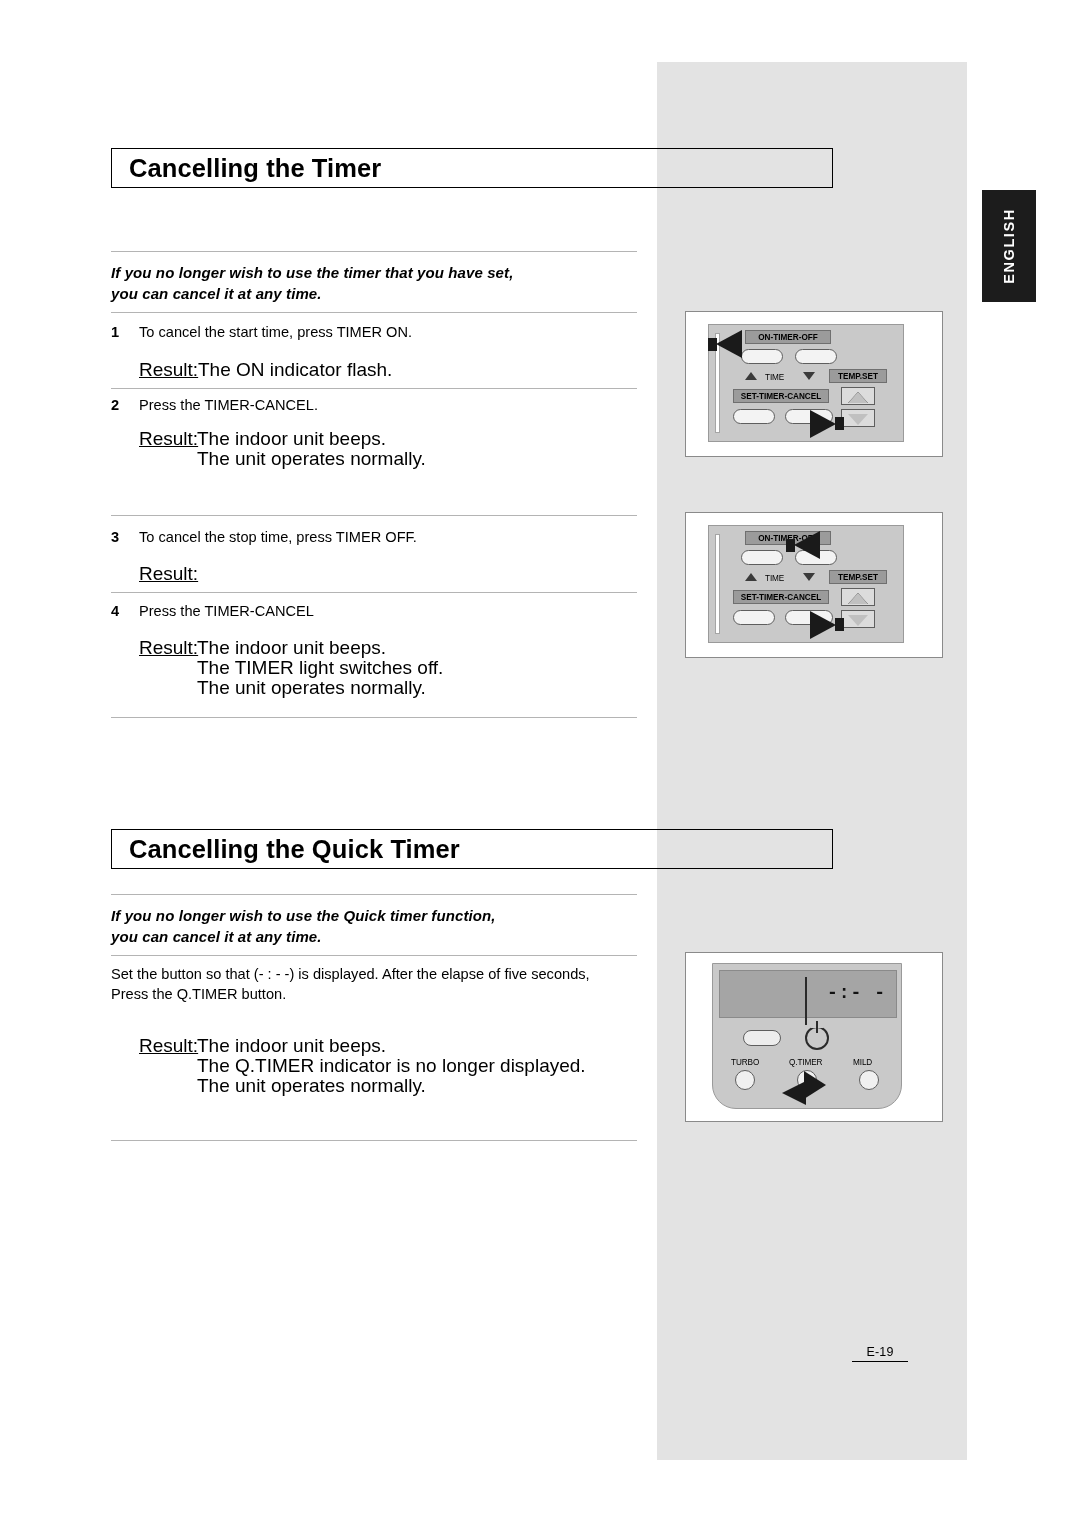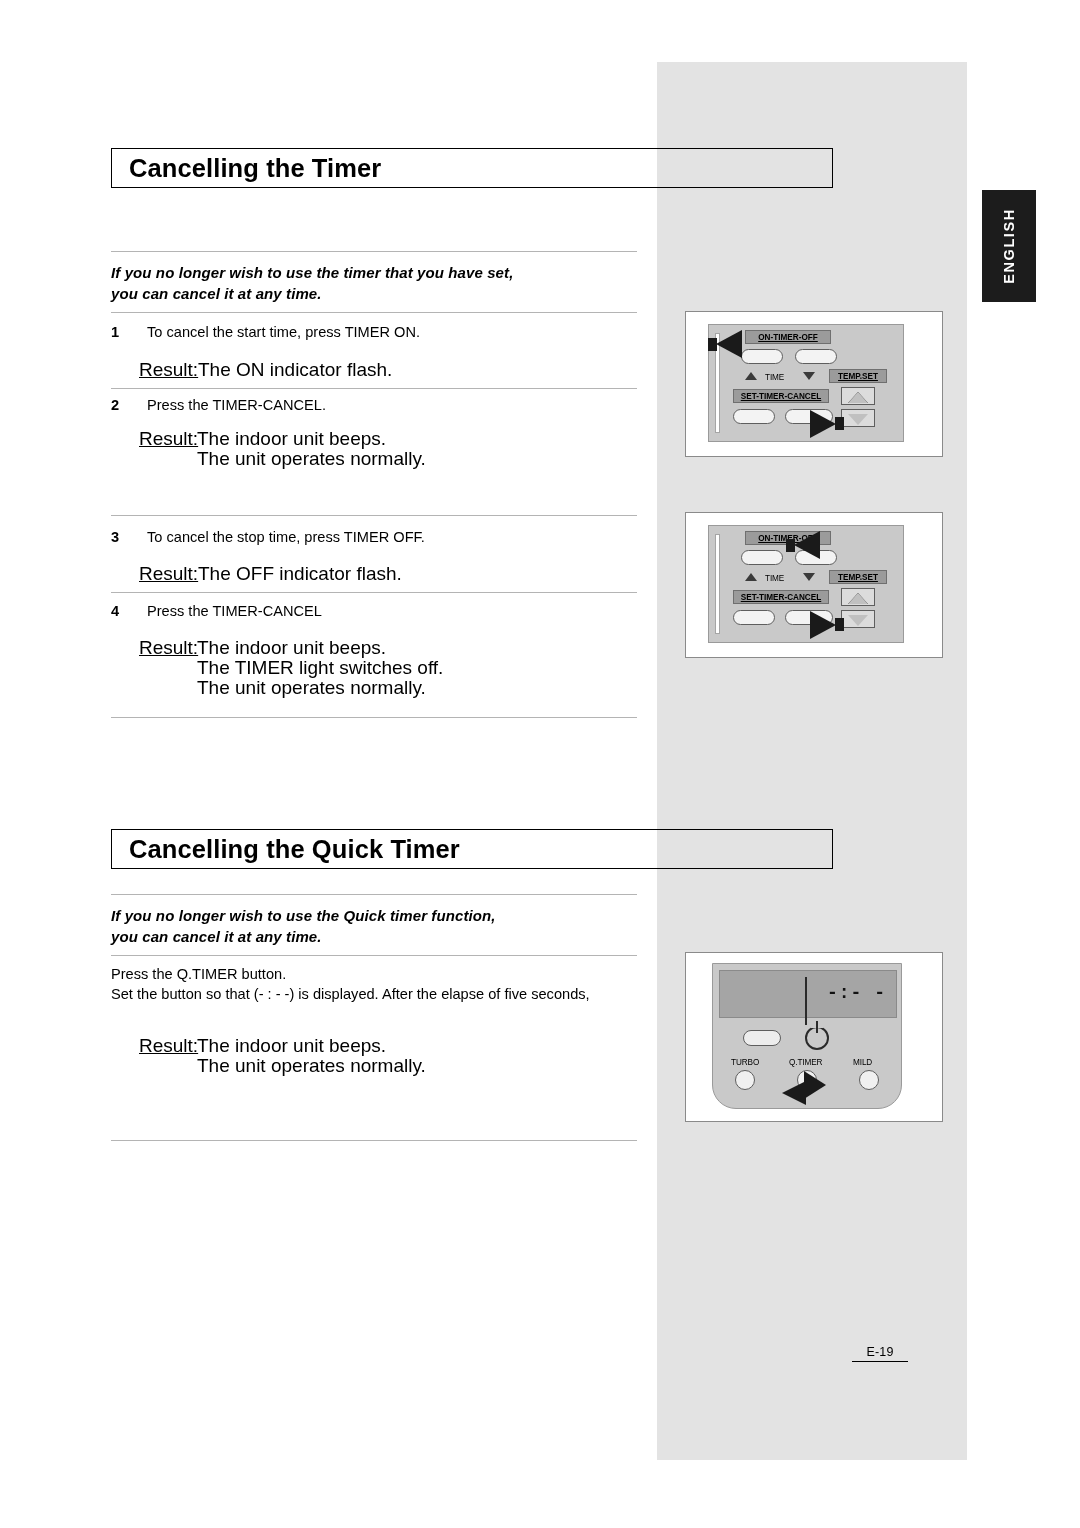--- a/index.html
+++ b/index.html
@@ -102,21 +102,21 @@
   }
   .step .num {
     position: absolute;
     left: 0;
     top: 0;
     font-weight: bold;
     font-size: 14.6px;
   }
   .step .step-text {
     display: block;
-    margin-left: 36px;
+    margin-left: 28px;
   }
   .result-block {
     position: absolute;
     left: 111px;
     width: 545px;
     font-size: 19px;
     line-height: 20px;
   }
   .result-block .res-label {
     position: absolute;
@@ -185,21 +185,20 @@
   .lbl-box {
     position: absolute;
     background: #9b9b9b;
     border: 1px solid #6f6f6f;
     box-sizing: border-box;
     font-size: 8.2px;
     font-weight: bold;
     color: #000;
     text-align: center;
     white-space: nowrap;
-    text-decoration: underline;
   }
   .pill {
     position: absolute;
     background: #f3f3f3;
     border: 1.2px solid #5e5e5e;
     border-radius: 10px;
     box-sizing: border-box;
   }
   .tri-up, .tri-down {
     position: absolute;
@@ -379,23 +378,20 @@
 </div>
 
 <div class="rule" style="top:515px;"></div>
 
 <div class="step" style="top:527px;">
   <span class="num">3</span>
   <span class="step-text">To cancel the stop time, press TIMER OFF.</span>
 </div>
 <div class="result-block tight" style="top:564px;">
   <span class="res-label">Result:</span>
-  <span class="res-lines">
-    <div>The OFF indicator flash.</div>
-  </span>
 </div>
 
 <div class="rule" style="top:592px;"></div>
 
 <div class="step" style="top:601px;">
   <span class="num">4</span>
   <span class="step-text">Press the TIMER-CANCEL</span>
 </div>
 <div class="result-block" style="top:638px;">
   <span class="res-label">Result:</span>
@@ -415,28 +411,29 @@
 <div class="rule" style="top:894px;"></div>
 
 <div class="intro" id="intro-2">
   <div>If you no longer wish to use the Quick timer function,</div>
   <div>you can cancel it at any time.</div>
 </div>
 
 <div class="rule" style="top:955px;"></div>
 
 <div class="plain" style="top:964px;">
+  <div>Set the button so that (- : - -) is displayed. After the elapse of five seconds,</div>
   <div>Press the Q.TIMER button.</div>
-  <div>Set the button so that (- : - -) is displayed. After the elapse of five seconds,</div>
 </div>
 
 <div class="result-block" style="top:1036px;">
   <span class="res-label">Result:</span>
   <span class="res-lines">
     <div>The indoor unit beeps.</div>
+    <div>The Q.TIMER indicator is no longer displayed.</div>
     <div>The unit operates normally.</div>
   </span>
 </div>
 
 <div class="rule" style="top:1140px;"></div>
 
 <div class="remote-box" id="remote-1">
   <div class="remote-inner">
     <div class="left-strip"></div>
 

